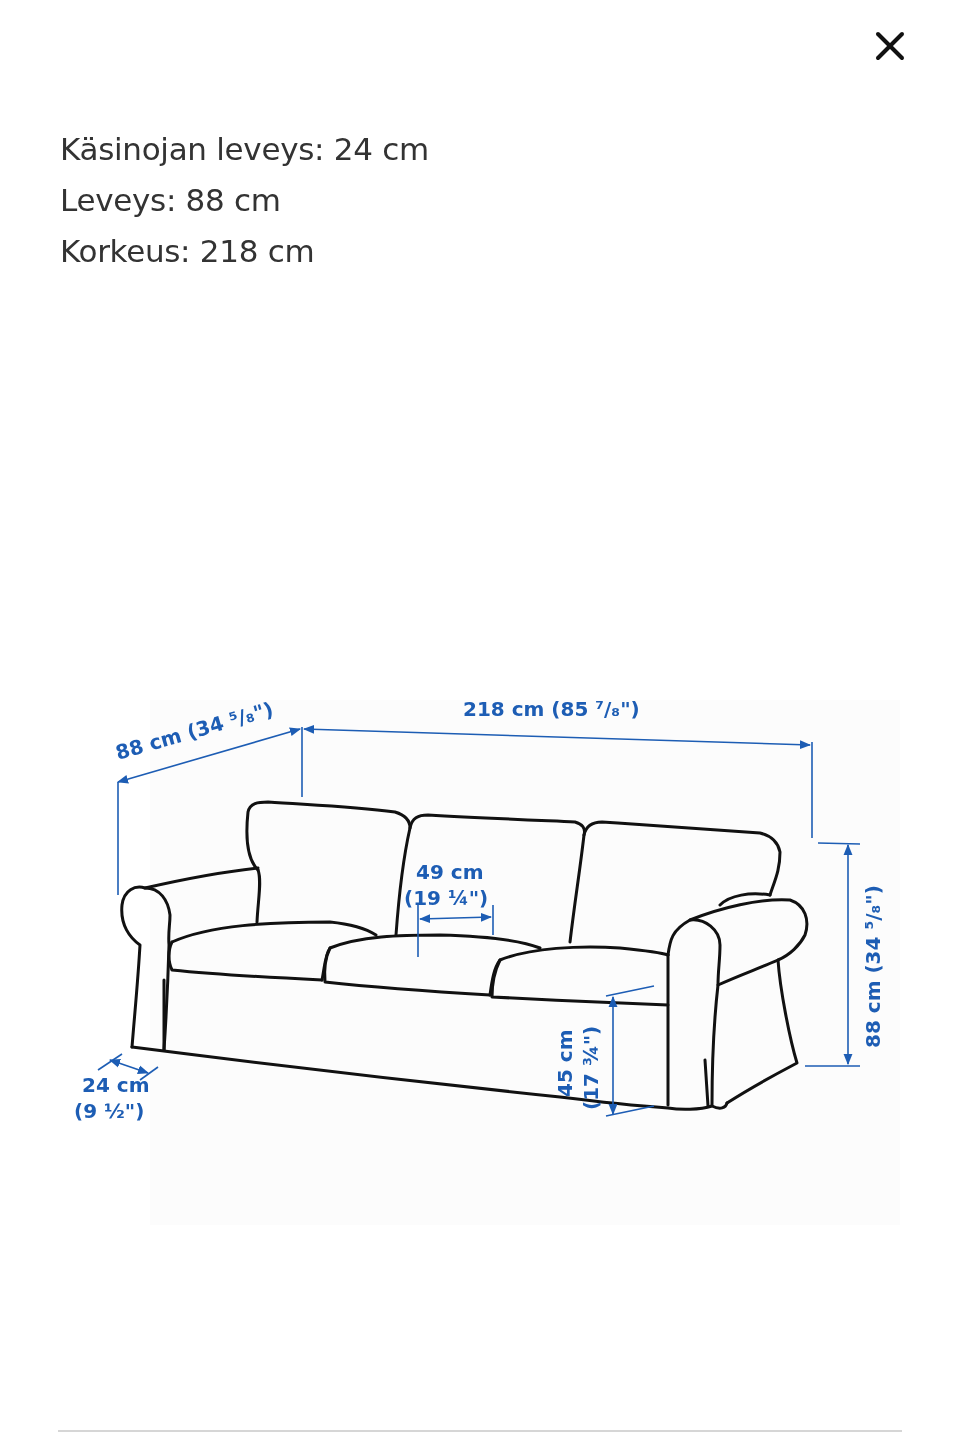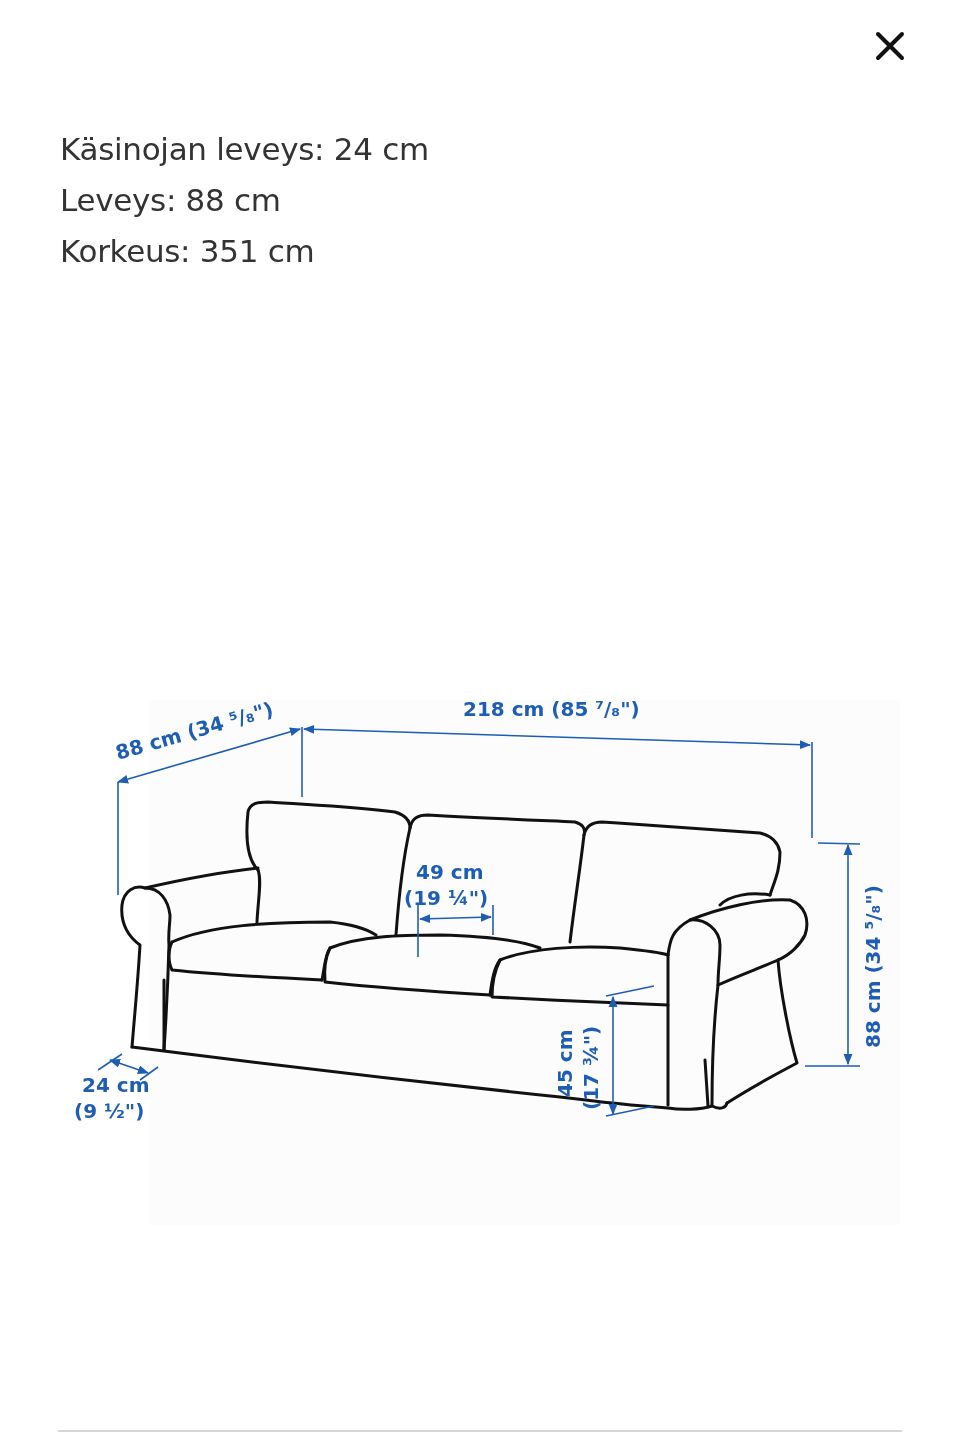--- a/index.html
+++ b/index.html
@@ -42,21 +42,21 @@
 <div class="close-btn">
   <svg viewBox="0 0 48 48">
     <line x1="12" y1="12" x2="36" y2="36" stroke="#111" stroke-width="4" stroke-linecap="round"></line>
     <line x1="36" y1="12" x2="12" y2="36" stroke="#111" stroke-width="4" stroke-linecap="round"></line>
   </svg>
 </div>
 
 <ul class="specs">
   <li class="spec-row"><span class="spec-label">Käsinojan leveys:</span><span class="spec-value"> 24 cm</span></li>
   <li class="spec-row"><span class="spec-label">Leveys:</span><span class="spec-value"> 88 cm</span></li>
-  <li class="spec-row"><span class="spec-label">Korkeus:</span><span class="spec-value"> 351 cm</span></li>
+  <li class="spec-row"><span class="spec-label">Korkeus:</span><span class="spec-value"> 218 cm</span></li>
 </ul>
 
 <div class="diagram">
   <svg width="960" height="600" viewBox="0 660 960 600" xmlns="http://www.w3.org/2000/svg">
     <defs>
       <marker id="arr" viewBox="0 0 10 10" refX="9" refY="5" markerWidth="7" markerHeight="7" orient="auto-start-reverse">
         <path d="M0,1 L10,5 L0,9 z" fill="#1d5db4"></path>
       </marker>
     </defs>
 

